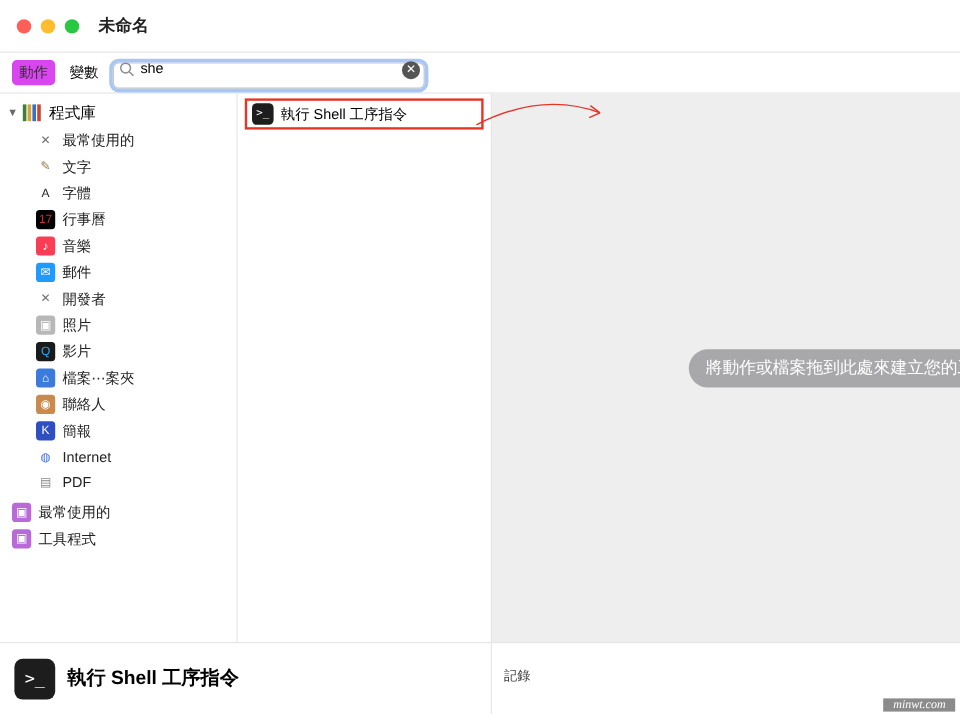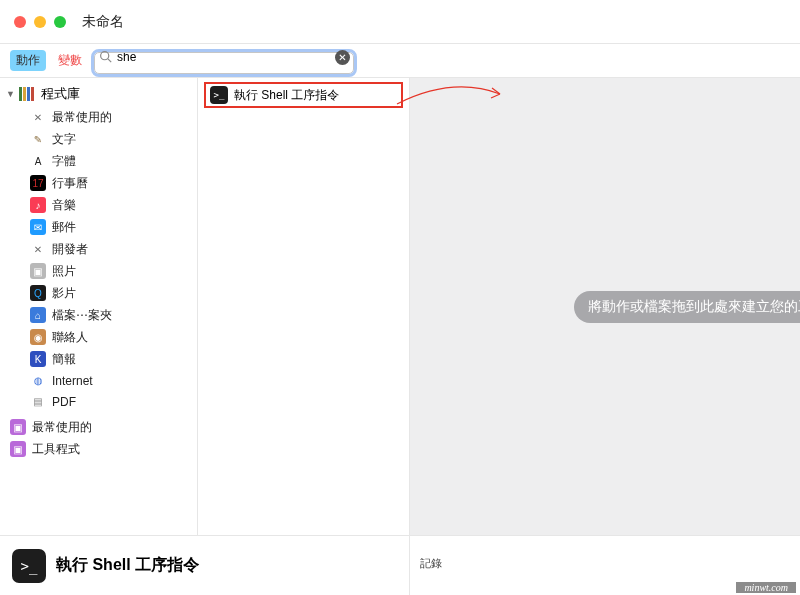--- a/index.html
+++ b/index.html
@@ -5,26 +5,26 @@
 * { box-sizing: border-box; margin: 0; padding: 0; font-family: -apple-system, "Helvetica Neue", "PingFang TC", sans-serif; }
 body { width: 800px; height: 595px; background: #fff; overflow: hidden; position: relative; }
 
 
 .titlebar { height: 44px; display: flex; align-items: center; padding: 0 14px; border-bottom: 1px solid #e6e6e6; }
 .traffic { display: flex; gap: 8px; }
 .dot { width: 12px; height: 12px; border-radius: 50%; }
 .dot.red { background: #ff5f57; }
 .dot.yellow { background: #febc2e; }
 .dot.green { background: #28c840; }
-.wintitle { margin-left: 16px; font-size: 14px; color: #222; }
+.wintitle { margin-left: 16px; font-size: 14px; color: #222; font-weight: bold; }
 
 
 .toolbar { height: 34px; display: flex; align-items: center; padding: 0 10px; border-bottom: 1px solid #e6e6e6; gap: 6px; }
-.segment { font-size: 12px; color: #ef4444; padding: 2px 6px; }
-.segment.active { color: #333; background: #7dd3fc; border-radius: 4px; }
+.segment { font-size: 12px; color: #000000; padding: 2px 6px; }
+.segment.active { color: #333; background: #d946ef; border-radius: 4px; }
 .search-wrap { flex: 0 0 260px; position: relative; }
 .search { width: 100%; height: 22px; border-radius: 5px; border: 1px solid #c6c6c6; outline: 3px solid #a9c7f5; font-size: 12px; padding: 0 22px 12px 22px; }
 .search-icon { position: absolute; left: 5px; top: 3px; font-size: 13px; color: #8a8a8a; }
 .clear-icon { position: absolute; right: 4px; top: 3px; width: 15px; height: 15px; border-radius: 50%; background: #555; color: #fff; font-size: 10px; display: flex; align-items: center; justify-content: center; }
 
 
 .main { display: flex; height: 457px; }
 .sidebar { width: 198px; border-right: 1px solid #e6e6e6; overflow: hidden; padding-top: 4px; }
 .lib-header { display: flex; align-items: center; gap: 4px; font-size: 13px; padding: 3px 6px; }
 .disclose { font-size: 9px; color: #6a6a6a; }

